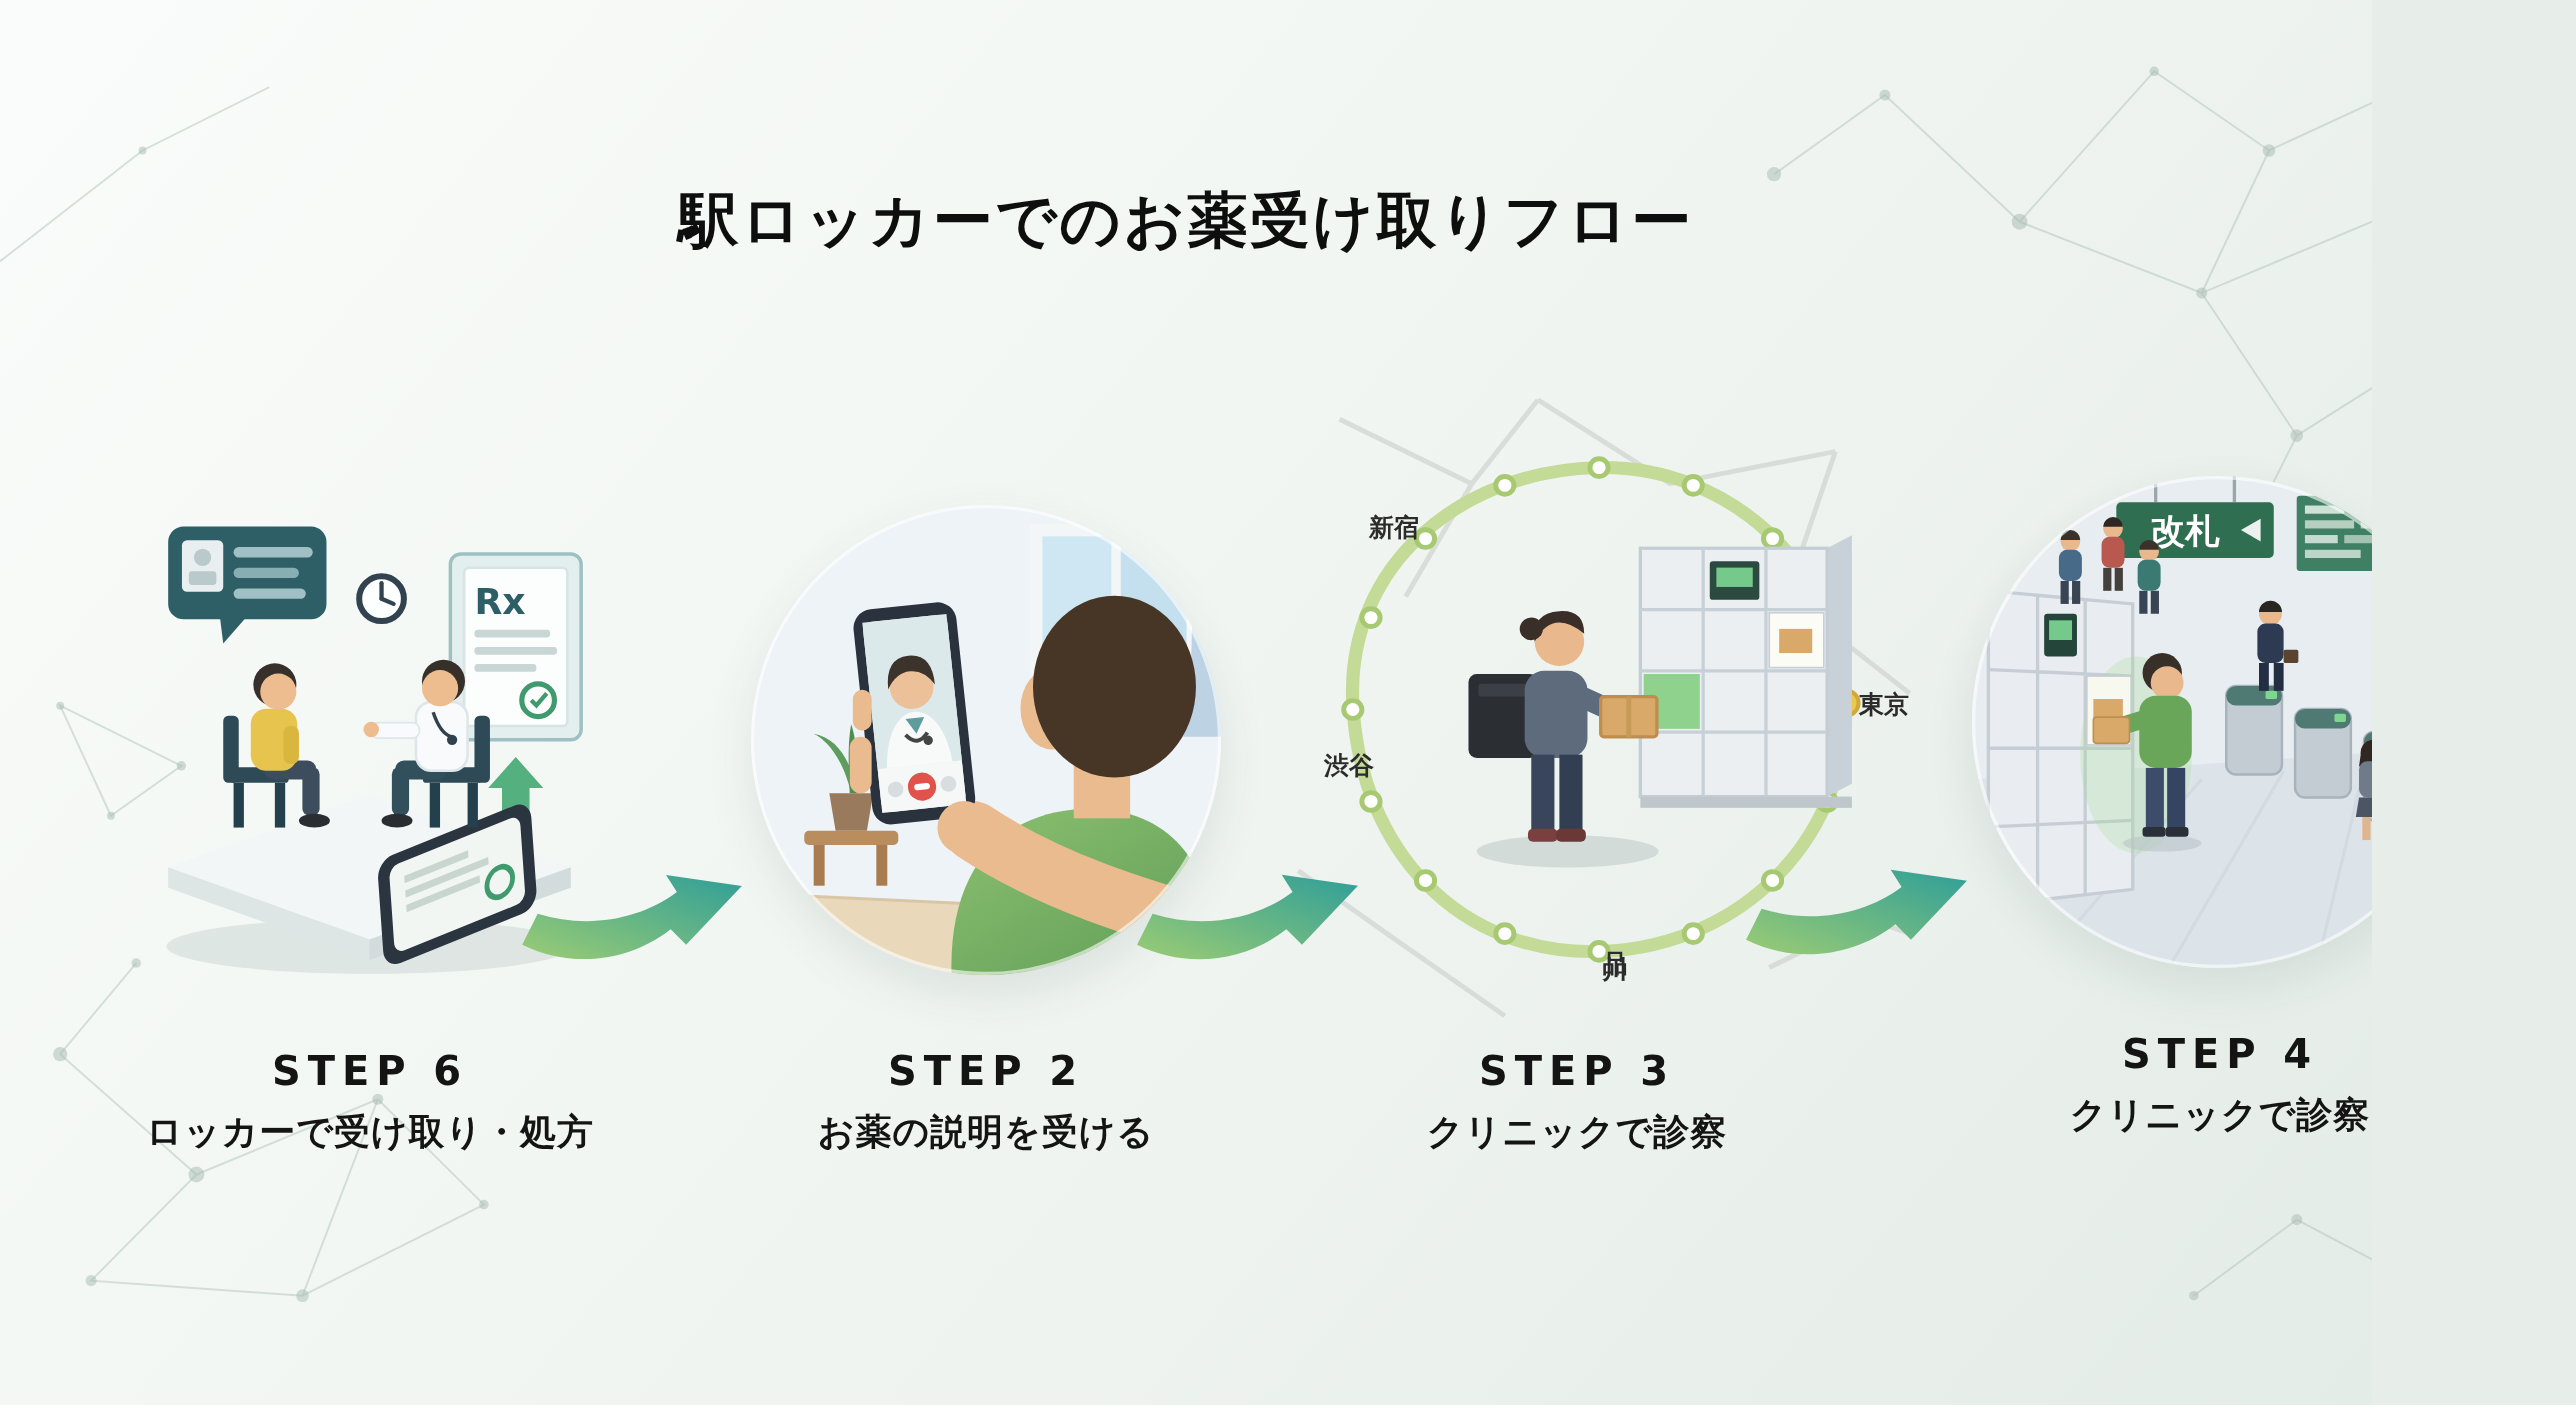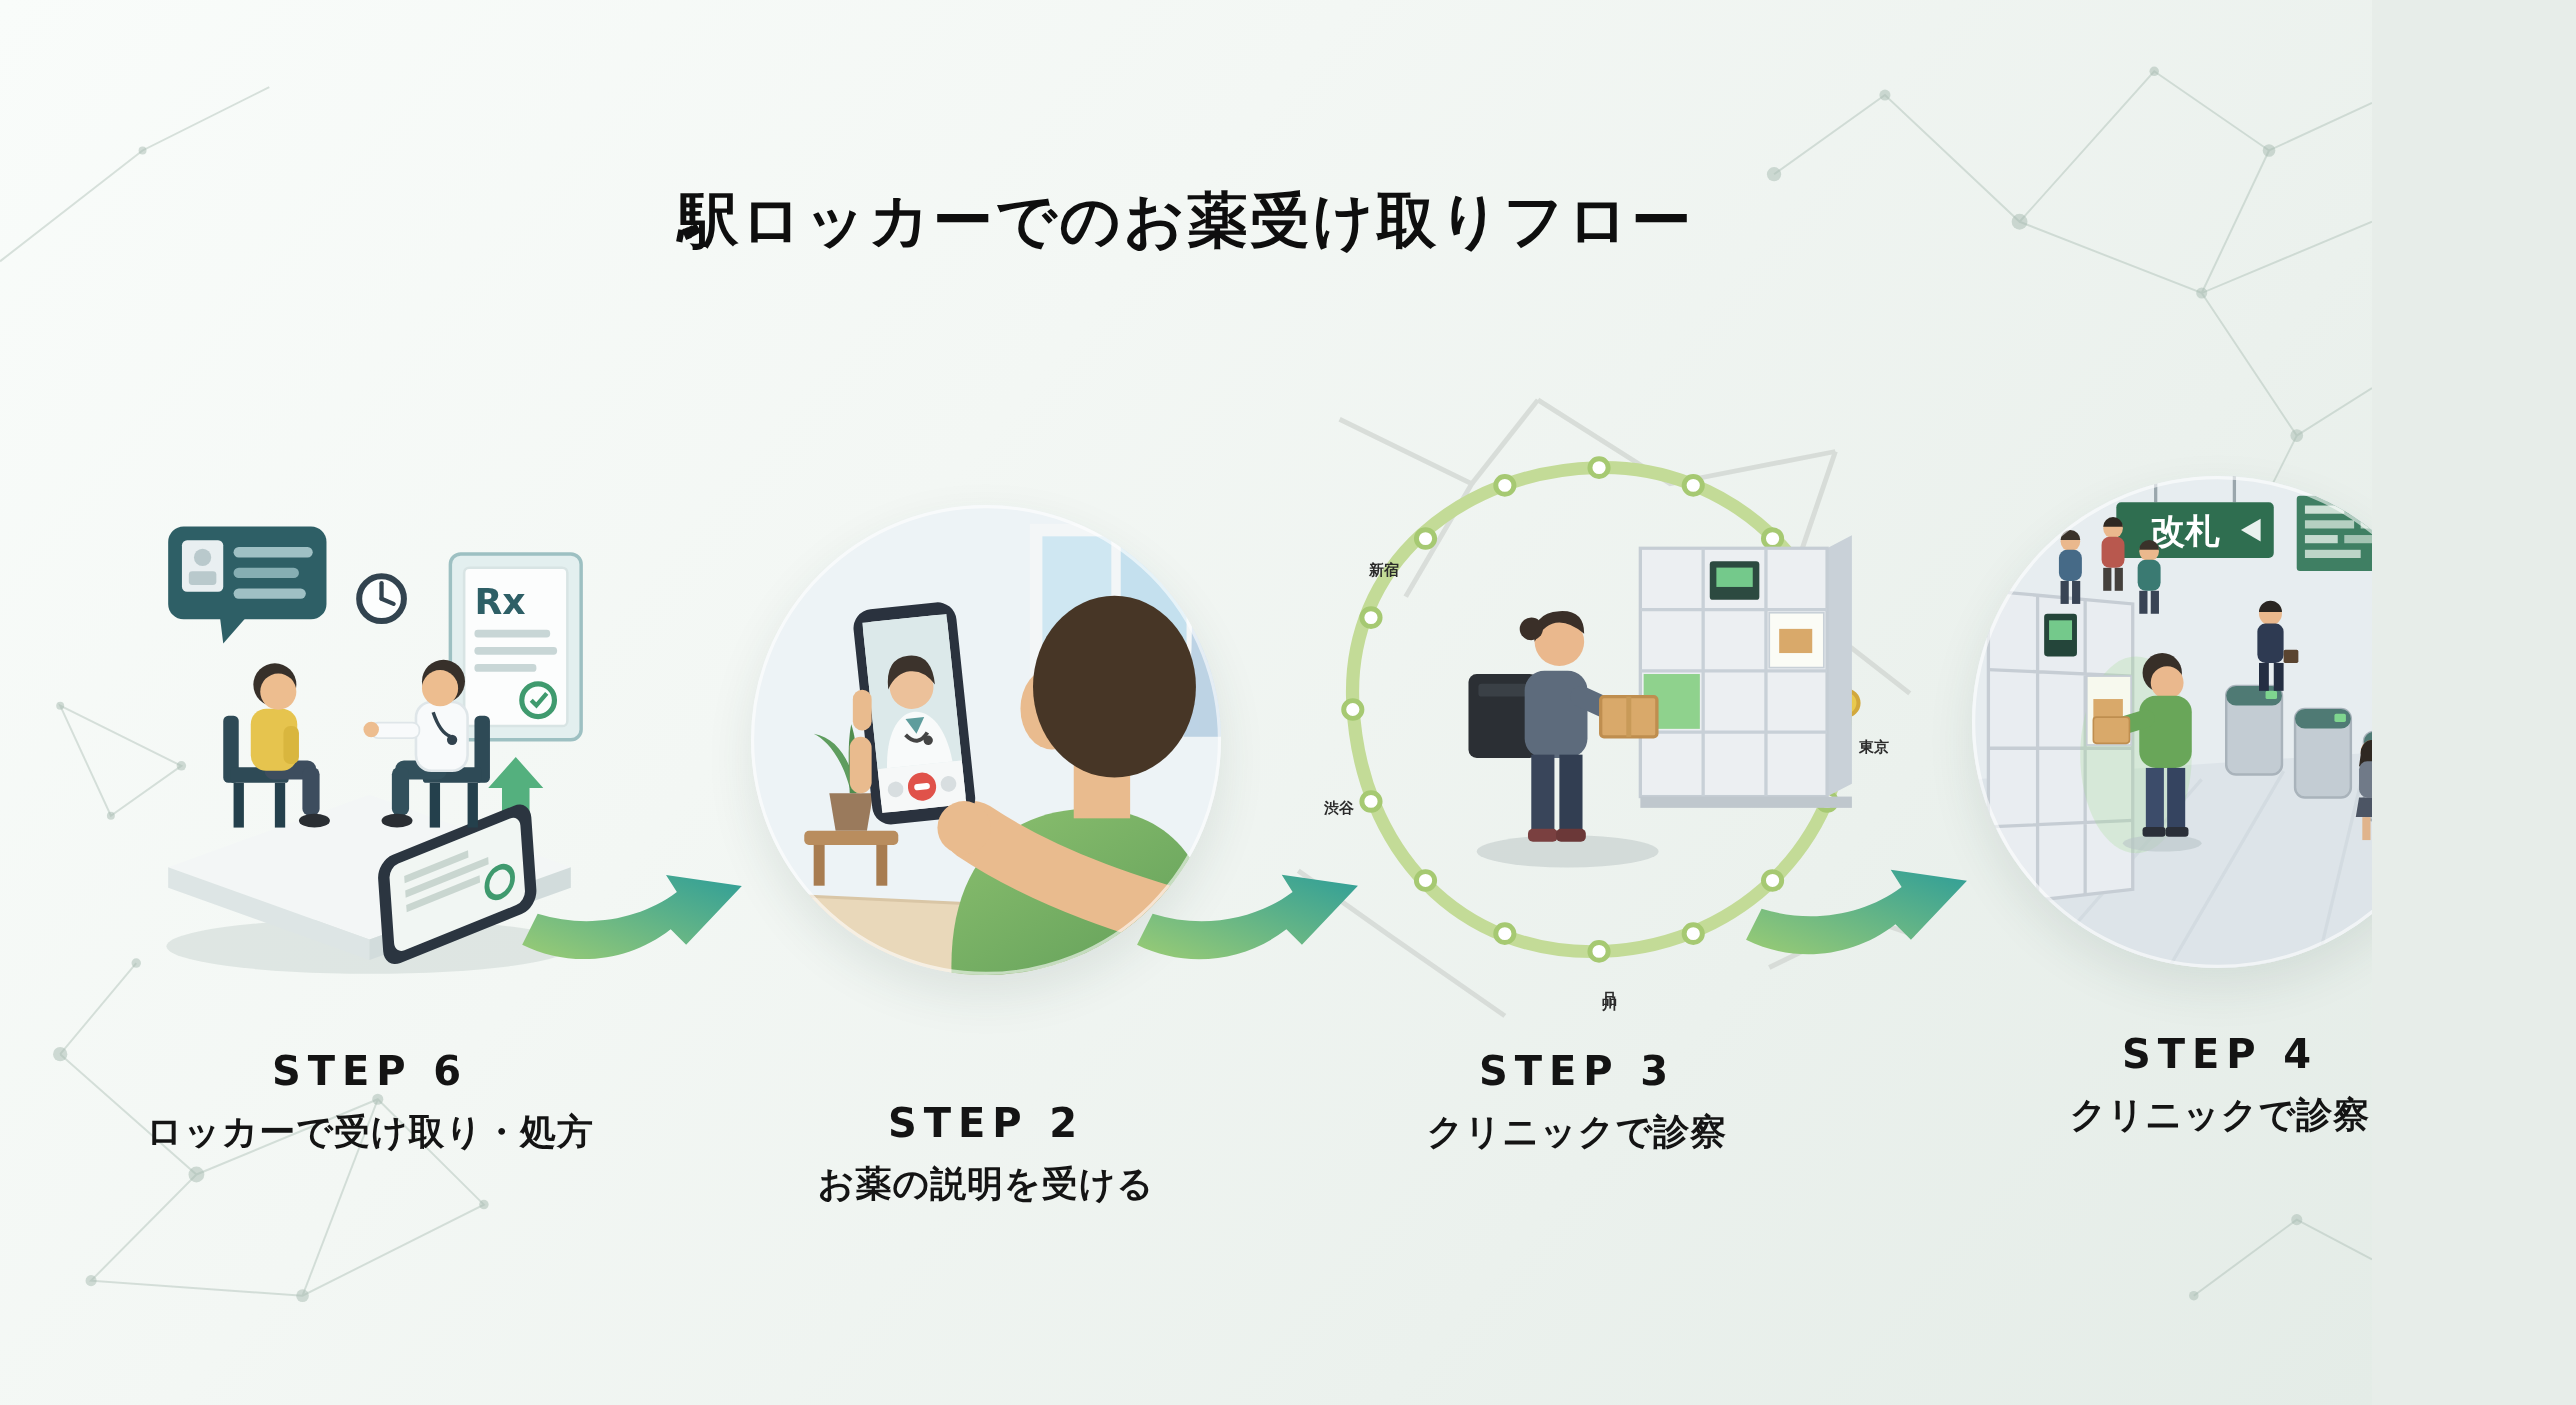--- a/index.html
+++ b/index.html
@@ -27,28 +27,28 @@
   .illus4 { left:1972px; top:476px; width:492px; height:492px;text-decoration:underline; }
 
   .arrow { position:absolute; }
   .arrow svg { width:100%; height:100%; display:block; }
   .arrow1 { left:516px;  top:867px; width:232px; height:112px; }
   .arrow2 { left:1127px; top:867px; width:241px; height:112px; }
   .arrow3 { left:1736px; top:862px; width:241px; height:112px; }
 
   .step-text { position:absolute; width:516px; text-align:center; color:#141414; }
   .stext1 { left:112px;  top:1048px; }
-  .stext2 { left:728px;  top:1100px; }
+  .stext2 { left:728px;  top:1048px; }
   .stext3 { left:1319px; top:1048px; }
   .stext4 { left:1962px; top:1031px; }
   .step-label   { font-size:40px; font-weight:800; letter-spacing:6.9px; }
   .step-caption { font-size:36px; font-weight:700; letter-spacing:0.9px; margin-top:13.8px; }
 
   .map-label {
-    position:absolute; font-size:15px; font-weight:600; color:#2b2b2b; line-height:1.1;margin-top:48px;
+    position:absolute; font-size:25px; font-weight:600; color:#2b2b2b; line-height:1.1;
   }
   .map-label.vertical { writing-mode:vertical-rl; letter-spacing:4.3px; }
 
   svg text { font-family:"DejaVu Sans","Liberation Sans",sans-serif; }
 </style>
 </head>
 <body>
 
 <div class="canvas">
 

